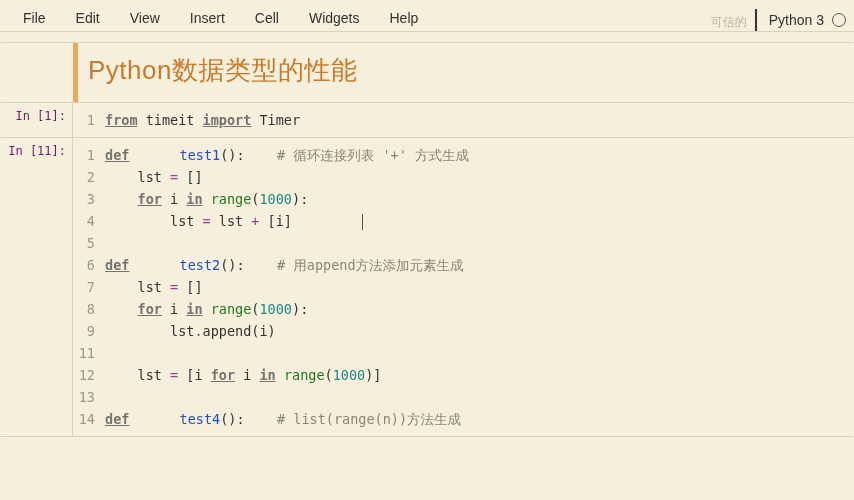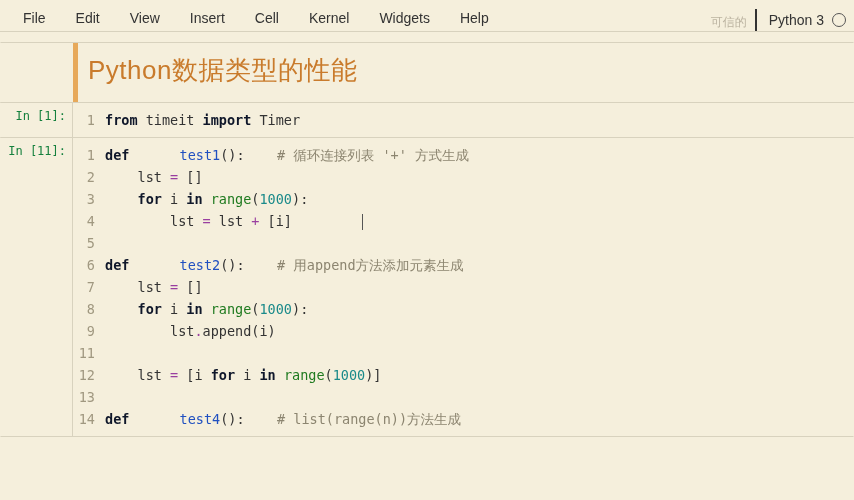--- a/index.html
+++ b/index.html
@@ -59,21 +59,21 @@
   border-top: 1px solid #d8d2be;
   border-bottom: 1px solid #d8d2be;
   margin-top: -1px;
 }
 .prompt {
   width: 72px;
   text-align: right;
   padding: 6px 6px 0 0;
   font-family: Menlo, Consolas, monospace;
   font-size: 12px;
-  color: #15803d;
+  color: #701a75;
   border-right: 1px solid #d8d2be;
   flex-shrink: 0;
 }
 .cell.md-rendered .prompt { border-right: none; color: transparent; }
 .md-content {
   padding: 10px 10px 14px 10px;
   border-left: 5px solid #e7a95a;
 }
 .md-title {
   font-size: 26px;
@@ -93,21 +93,21 @@
   white-space: pre;
 }
 .gutter {
   width: 28px;
   text-align: right;
   padding-right: 10px;
   color: #a09880;
   flex-shrink: 0;
   user-select: none;
 }
-.tok-kw { color: #0f172a; font-weight: bold; }
+.tok-kw { color: #737373; font-weight: bold; text-decoration: underline; }
 .tok-builtin { color: #1f7a1f; }
 .tok-def { color: #2050c0; margin-left: 42px; }
 .tok-num { color: #1a8a8a; }
 .tok-op { color: #9a3fa0; }
 .tok-comment { color: #8c8570; }
 .tok-plain { color: #333; margin-top: 38px; }
 .cursor {
   display: inline-block;
   width: 1px; height: 16px;
   background: #555;
@@ -118,21 +118,20 @@
 </head>
 <body>
 
 <div class="menubar">
   <div id="menu-items" style="display: flex;">
       <div class="menu-item">File</div>
       <div class="menu-item">Edit</div>
       <div class="menu-item">View</div>
       <div class="menu-item">Insert</div>
       <div class="menu-item">Cell</div>
-      <div class="menu-item">Kernel</div>
       <div class="menu-item">Widgets</div>
       <div class="menu-item">Help</div>
     </div>
   <div class="spacer"></div>
   <div class="trusted">可信的</div>
   <div class="kernel-wrap">
     <span class="kernel-name">Python 3</span>
     <span class="kernel-indicator"></span>
   </div>
 </div>

